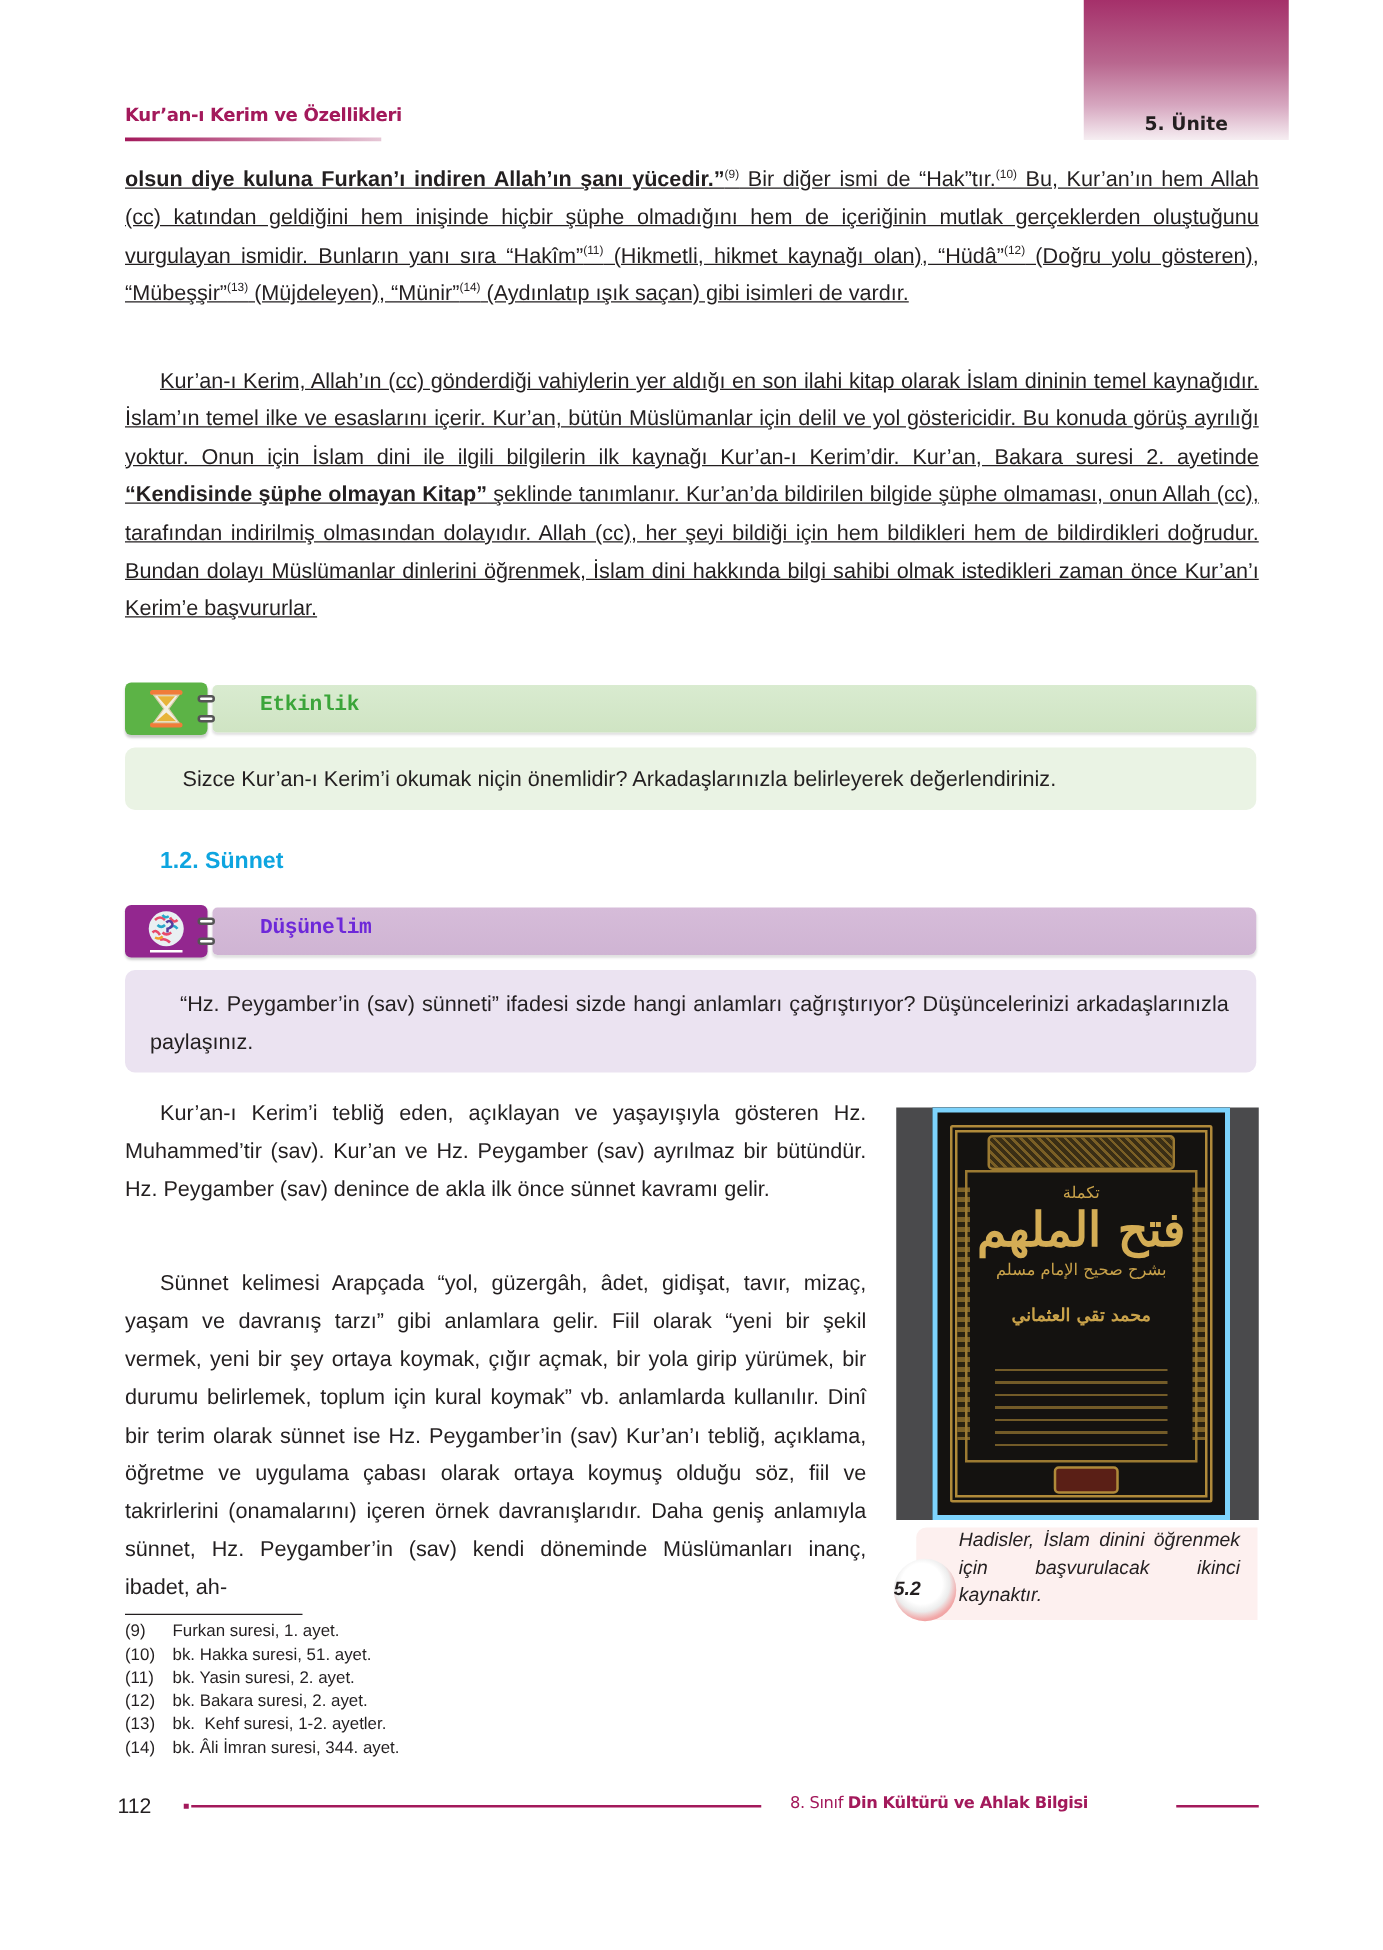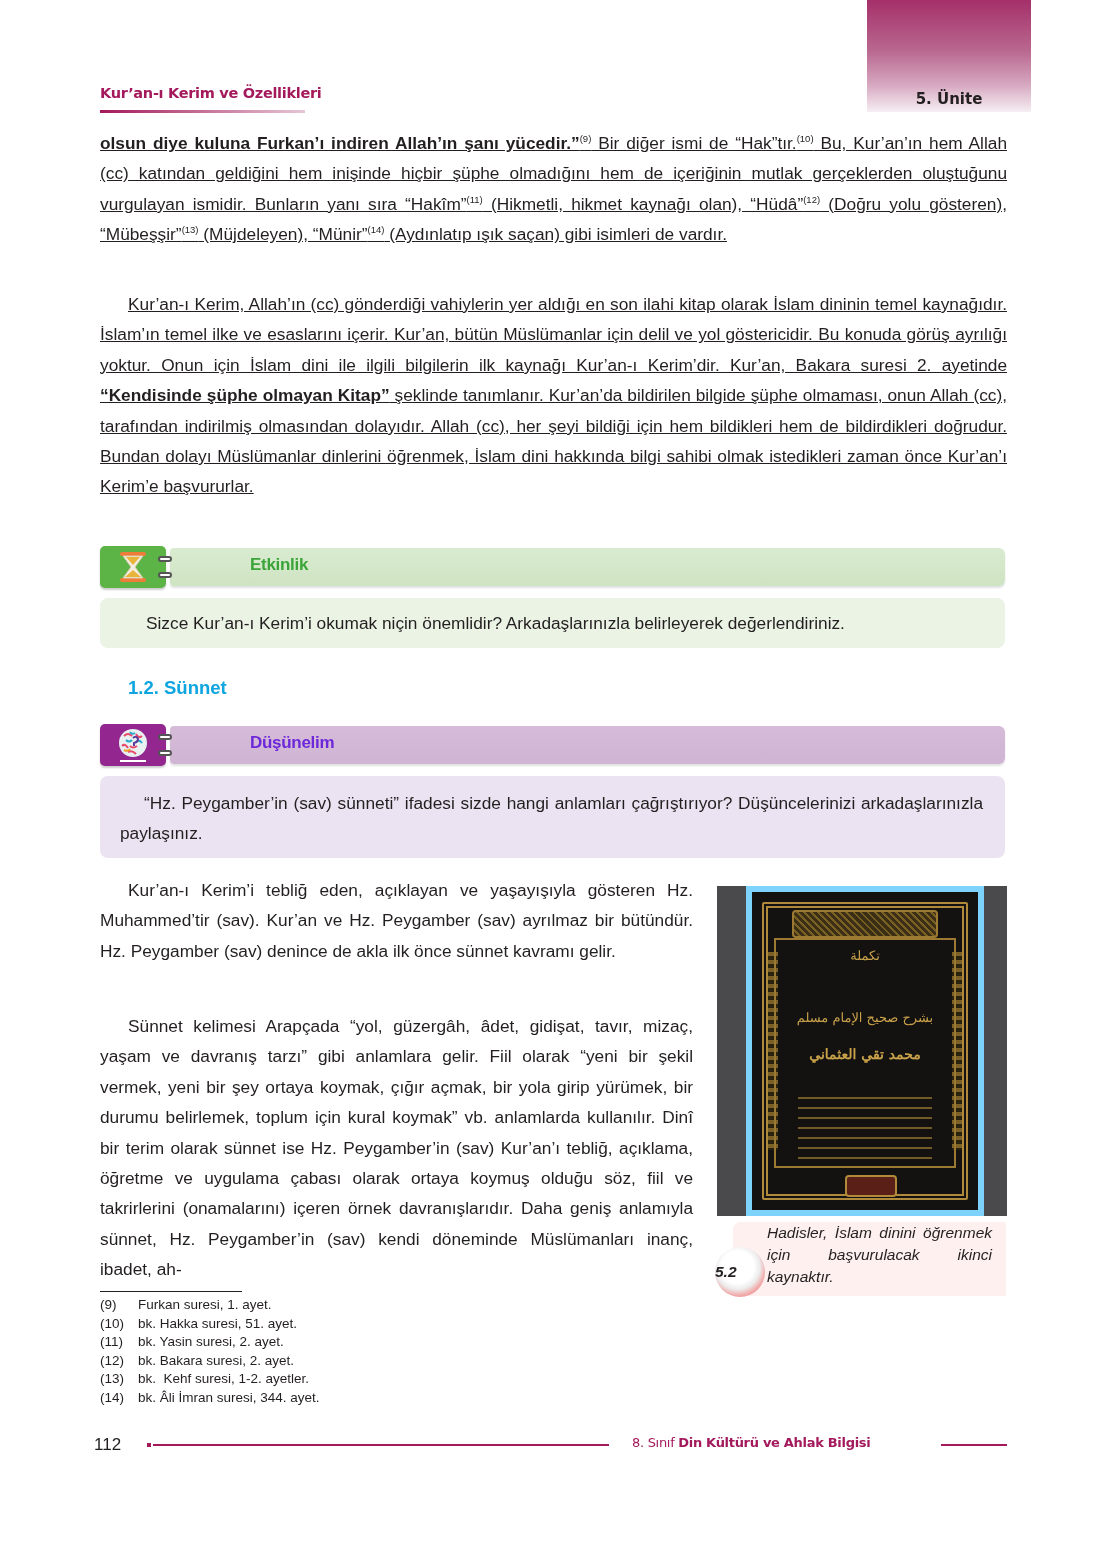--- a/index.html
+++ b/index.html
@@ -43,22 +43,22 @@
       box-shadow: 0 2px 2px rgba(0,0,0,0.12);
     }
     .box-header .icon-tile {
       position: absolute; left: 0; top: 0; width: 66px; height: 42px; border-radius: 5px;
       box-shadow: 0 2px 2px rgba(0,0,0,0.2);
     }
     .box-header .ring {
       position: absolute; left: 58px; width: 14px; height: 6px; border: 2px solid #555; border-radius: 3px; background: #fff;
     }
     .box-header .title {
-      position: absolute; left: 108px; top: 9px; font-family: Liberation Sans, sans-serif;
-      font-weight: bold; font-size: 17px; letter-spacing: -0.3px; margin-left: 42px;
+      position: absolute; left: 108px; top: 9px; font-family: Liberation Mono, monospace;
+      font-weight: bold; font-size: 17px; letter-spacing: -0.3px;
     }
     .etkinlik { top: 546px; }
     .etkinlik .bar { background: linear-gradient(to bottom, #d9ebd0, #cfe4c3); }
     .etkinlik .icon-tile { background: #5cb346; }
     .etkinlik .title { color: #3ba53a; }
     .etkinlik .pill {
       position: absolute; left: 585px; top: 10px; width: 303px; height: 24px; border-radius: 12px;
       background: linear-gradient(to bottom, #b8bdb3, #a9aea5 60%, #b6bab2);
       box-shadow: inset 0 1px 2px rgba(0,0,0,0.25);
       text-align: center; font-family: "DejaVu Sans", sans-serif; font-weight: bold; font-size: 13.5px;
@@ -85,21 +85,21 @@
 
     .col-text { position: absolute; left: 100px; width: 593px; font-size: 17.3px; line-height: 30.4px; text-align: justify; color: #231f20; }
     .para3 { top: 875px; }
     .para4 { top: 1011px; }
 
     .book-photo {
       position: absolute; left: 717px; top: 886px; width: 290px; height: 330px; background: #4a4a4c;
     }
     .book-cover {
       position: absolute; left: 29px; top: 0; width: 238px; height: 330px; background: #141210;
-      border: 6px solid #7dd3fc;
+      border: 4px solid #7dd3fc;
     }
     .book-frame {
       position: absolute; left: 10px; top: 10px; right: 10px; bottom: 10px;
       border: 6px double #b08a3a; border-radius: 2px;
     }
     .book-frame-inner {
       position: absolute; left: 22px; top: 46px; right: 22px; bottom: 42px;
       border: 2px solid #9c7a32;
     }
     .book-arch {
@@ -207,20 +207,21 @@
 </div>
 
 <div class="book-photo">
   <div class="book-cover">
     <div class="book-frame"></div>
     <div class="book-arch"></div>
     <div class="book-side" style="left:16px"></div>
     <div class="book-side" style="right:16px"></div>
     <div class="book-frame-inner"></div>
     <div class="book-title-small">تكملة</div>
+    <div class="book-title-big">فتح الملهم</div>
     <div class="book-subtitle">بشرح صحيح الإمام مسلم</div>
     <div class="book-author">محمد تقي العثماني</div>
     <div class="book-lines"></div>
     <div class="book-label"></div>
   </div>
 </div>
 
 <div class="caption-box"></div>
 <div class="caption-badge">5.2</div>
 <div class="caption-text">Hadisler, İslam dinini öğrenmek için başvurulacak ikinci kaynaktır.</div>

